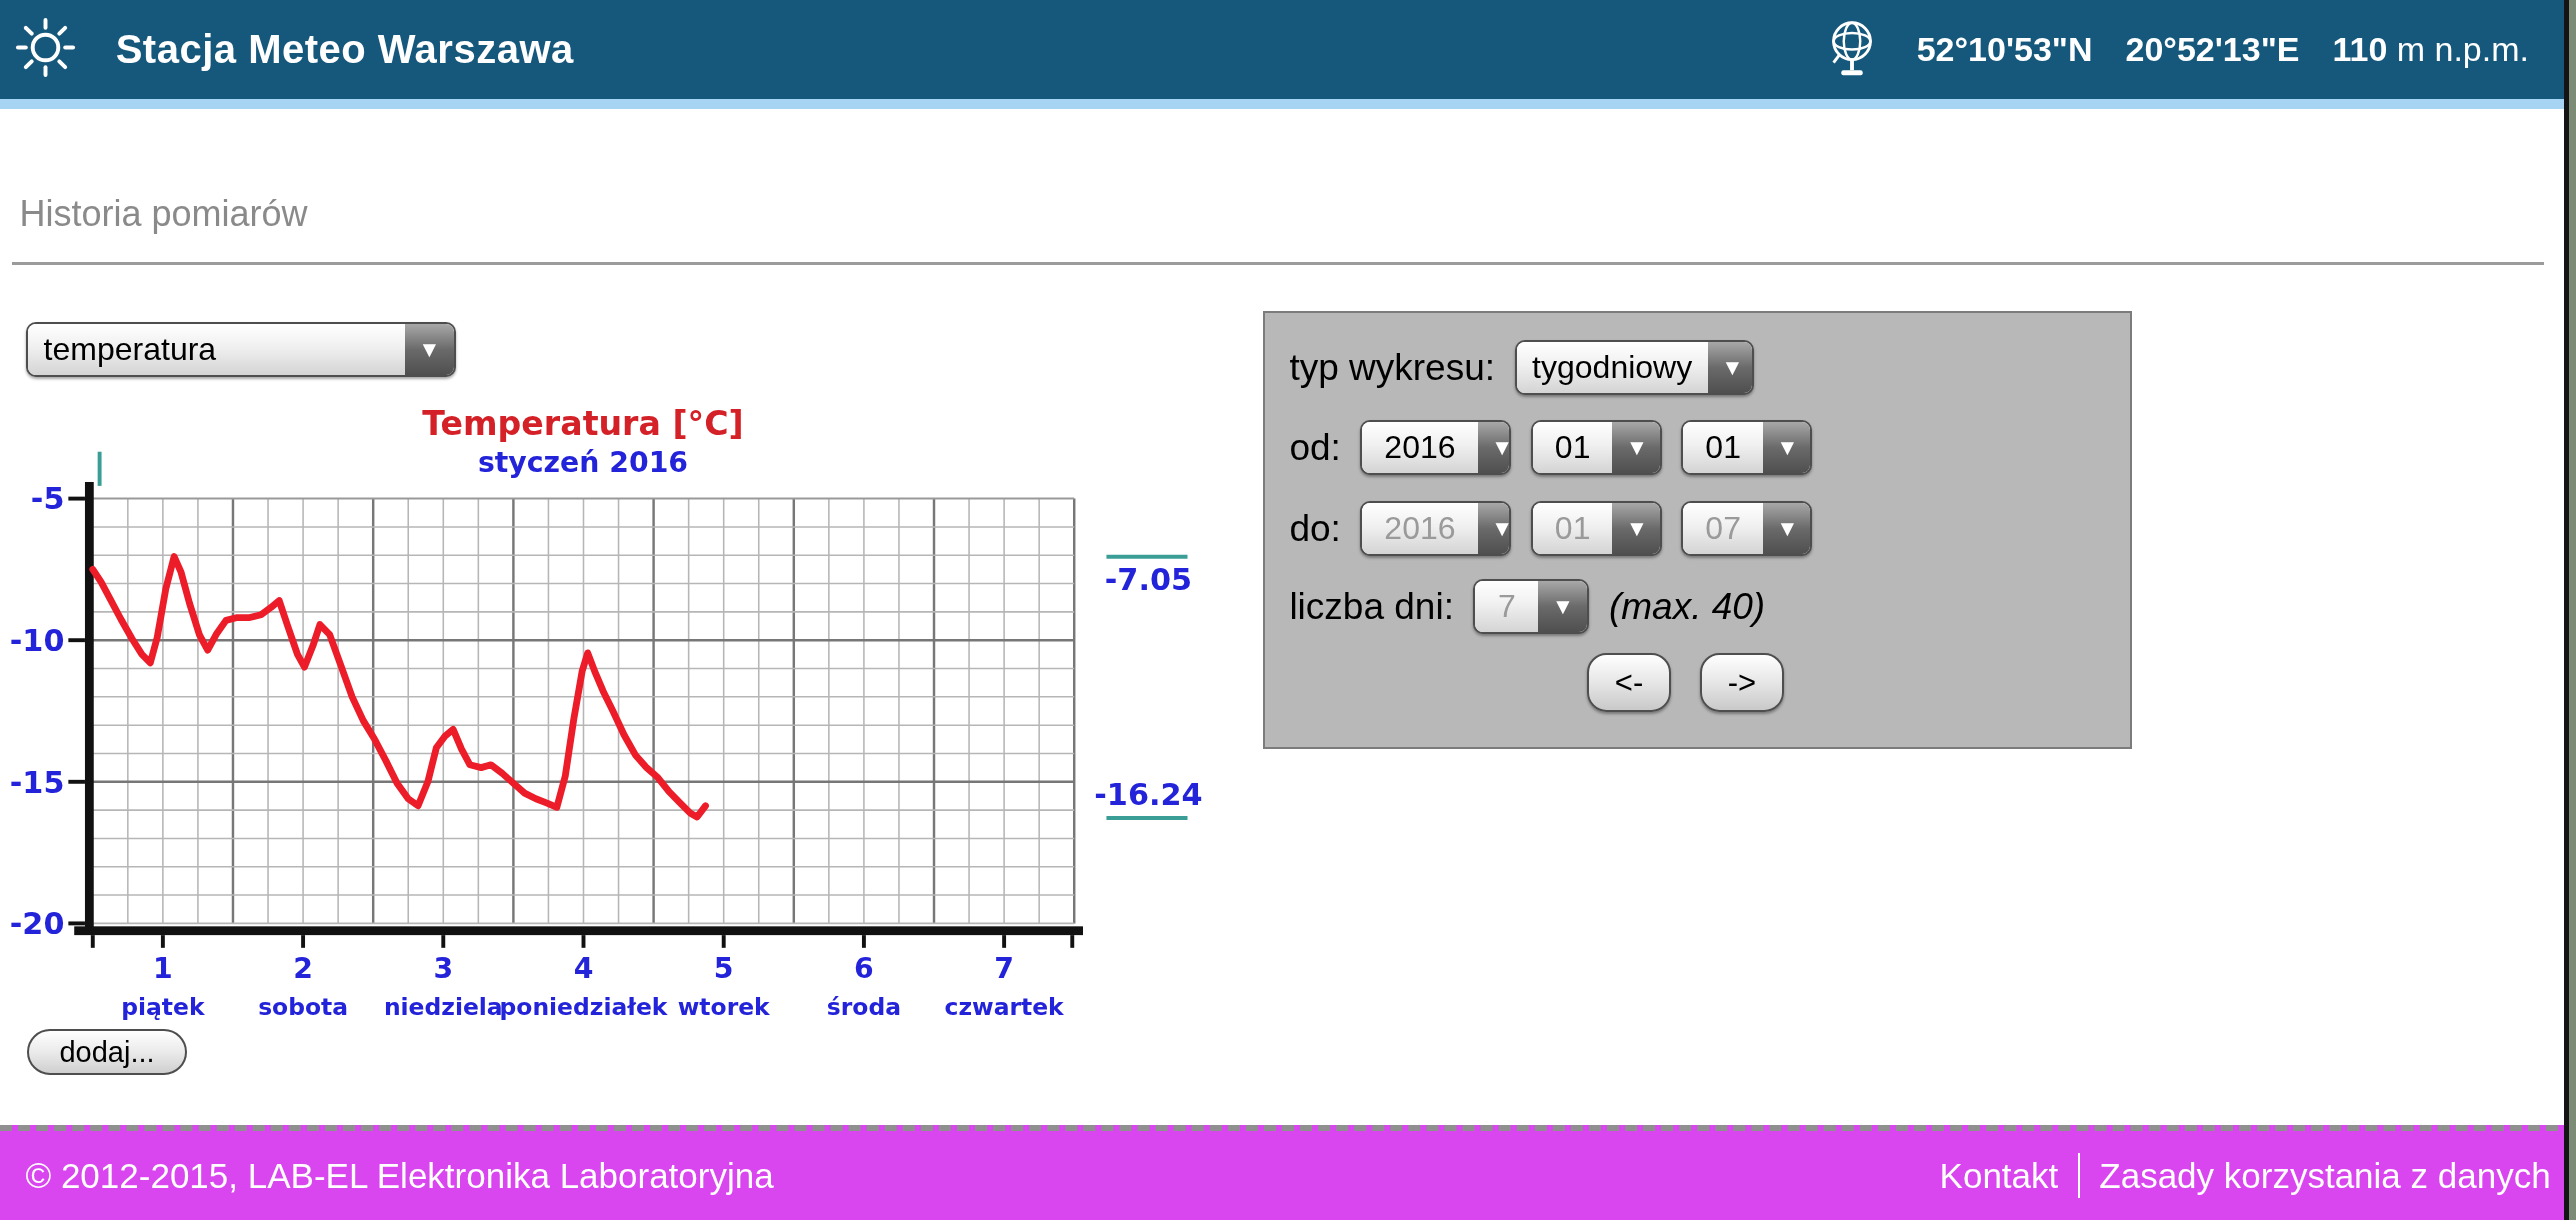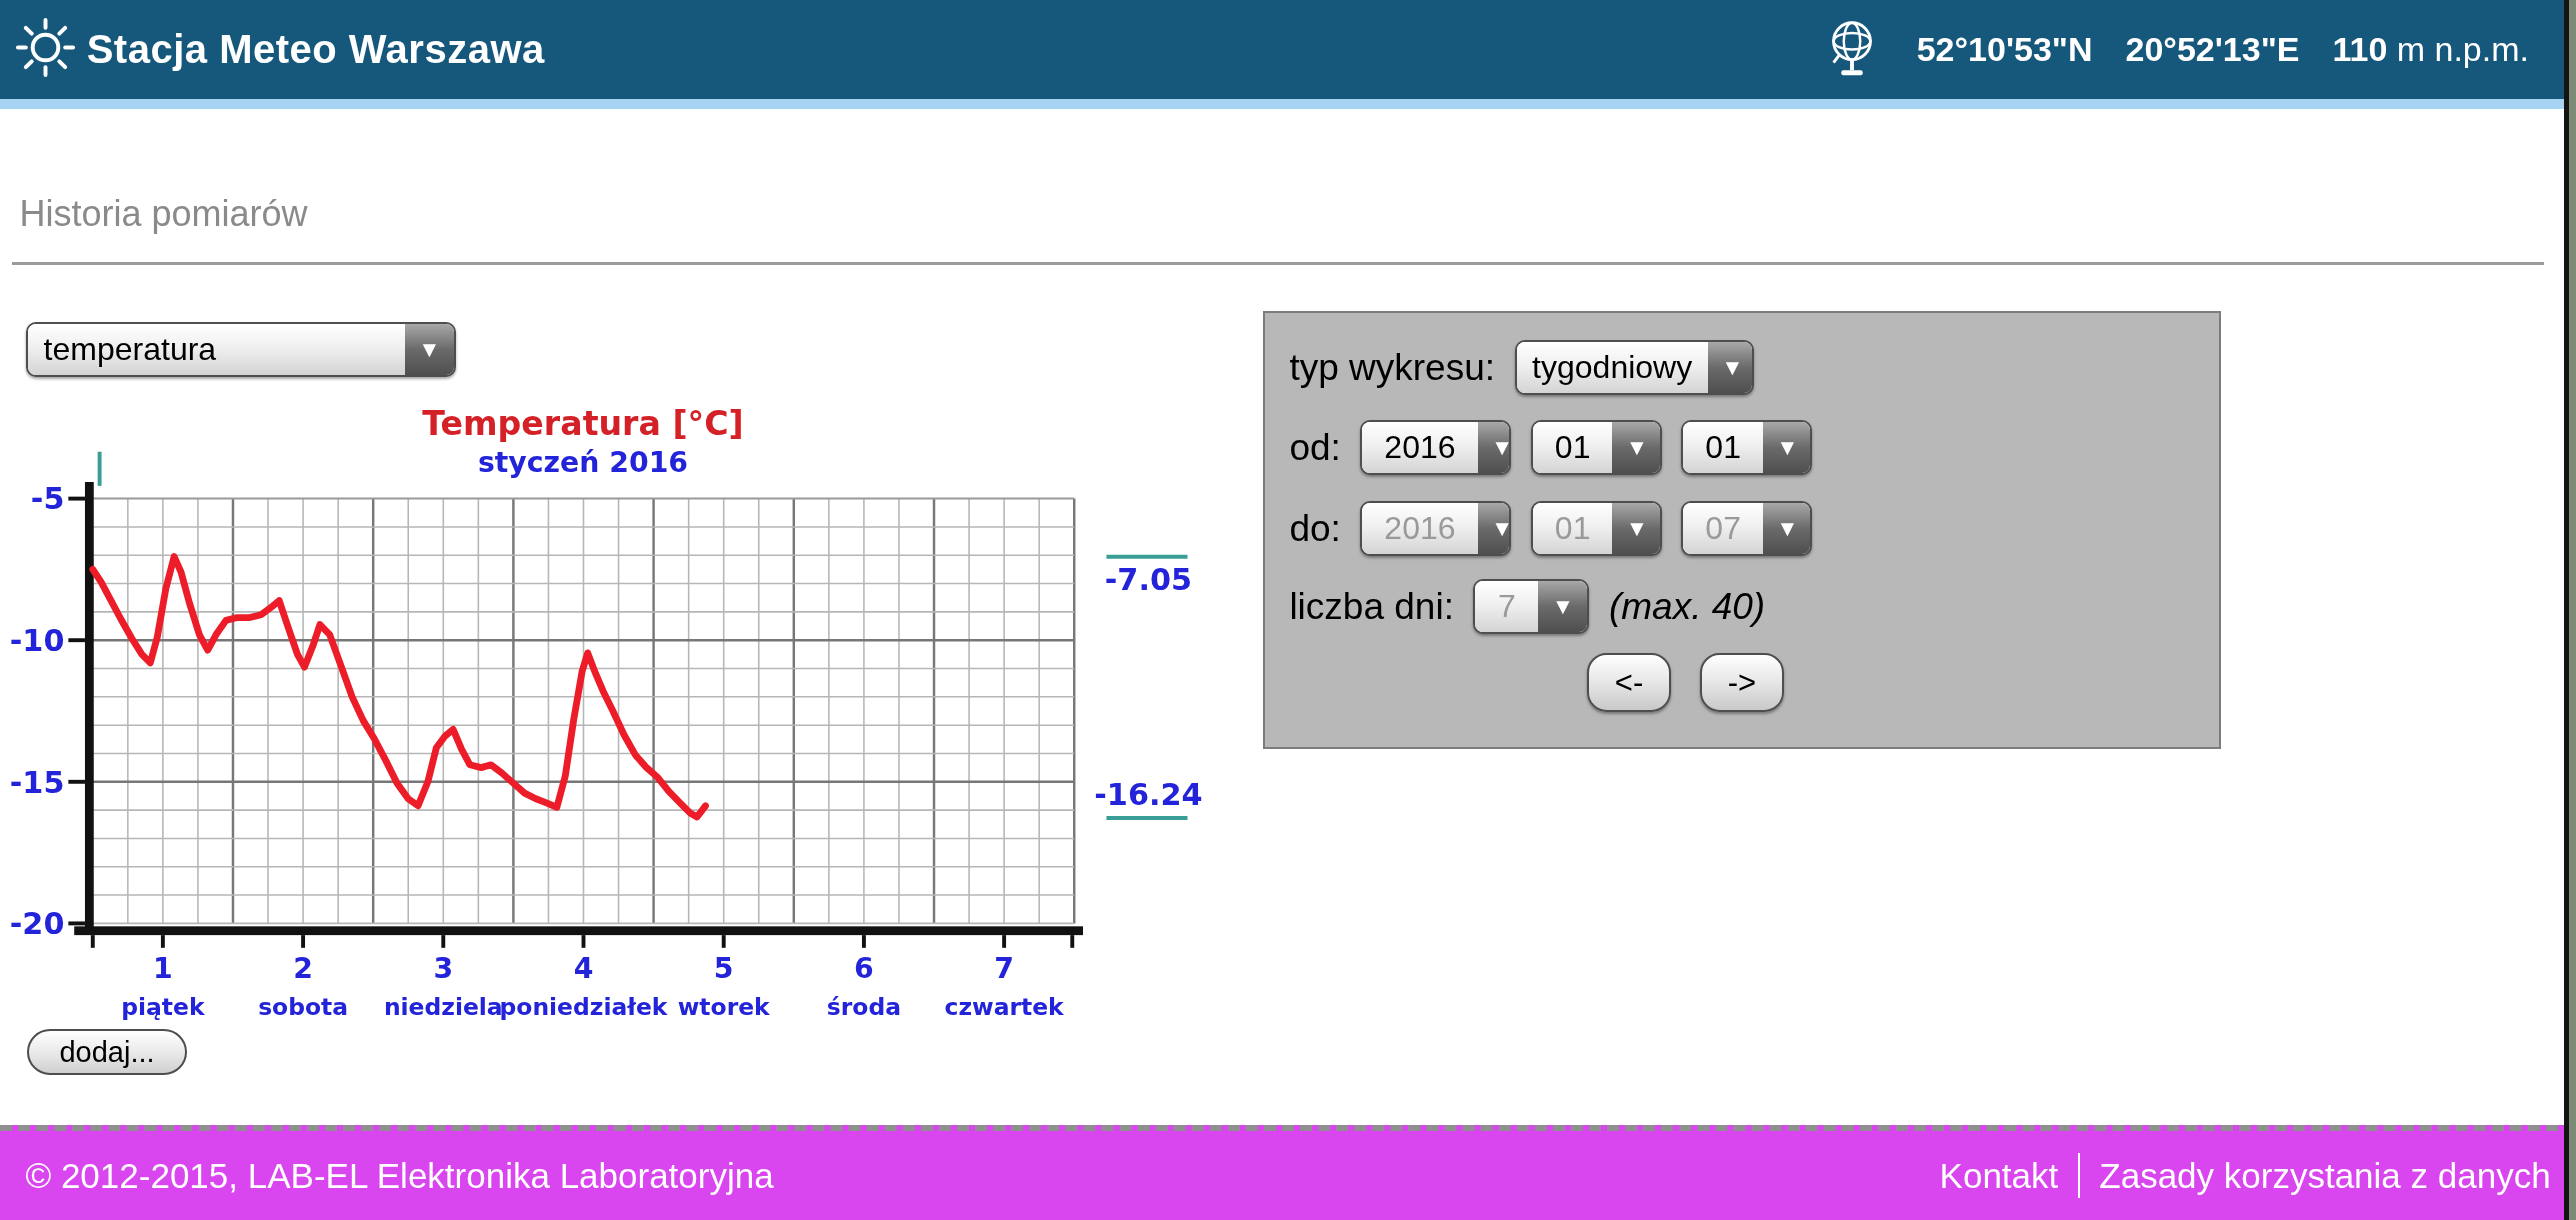--- a/index.html
+++ b/index.html
@@ -3,21 +3,21 @@
 <meta charset="utf-8">
 <style>
   html,body{margin:0;padding:0;background:#ffffff;}
   .page{position:relative;width:2576px;height:1220px;background:#ffffff;overflow:hidden;
         font-family:"Liberation Sans",sans-serif;}
 
   
   .header{position:absolute;top:0;left:0;width:100%;height:99px;background:#16587c;
           display:flex;align-items:center;justify-content:space-between;
           padding:0 47px 0 13.7px;box-sizing:border-box;}
-  .header-left{display:flex;align-items:center;gap:10px;}
+  .header-left{display:flex;align-items:center;gap:39px;}
   .header-title{color:#ffffff;font-size:40px;font-weight:bold;letter-spacing:0.5px;}
   .header-right{display:flex;align-items:center;gap:33px;color:#ffffff;}
   .coord{font-size:34px;font-weight:bold;white-space:nowrap;}
   .alt-unit{font-weight:normal;}
   .accent-bar{position:absolute;top:99px;left:0;width:100%;height:9.8px;background:#a6d4f2;}
 
   
   .heading{position:absolute;left:19.5px;top:193px;font-size:36px;color:#8a8a8a;}
   .heading-rule{position:absolute;left:11.7px;top:262px;width:2532px;height:0;
                 border-top:3.9px solid #9b9b9b;}
@@ -40,21 +40,21 @@
 
   
   .chart-wrap{position:absolute;left:0;top:391px;}
   #chart-svg text{font-family:"DejaVu Sans",sans-serif;}
   .c-title{fill:#d42027;font-size:34px;font-weight:bold;}
   .c-sub{fill:#2323d9;font-size:29px;font-weight:bold;}
   .ann-line{stroke:#3a9e97;stroke-width:4;}
   .ann-text{fill:#2323d9;font-size:31px;font-weight:bold;}
 
   
-  .panel{position:absolute;left:1263px;top:311px;width:958px;height:438px;background:#b8b8b8;
+  .panel{position:absolute;left:1263px;top:311px;width:869px;height:438px;background:#b8b8b8;
          border:2.9px solid #7c7c7c;box-sizing:border-box;}
   .prow{position:absolute;left:24.4px;display:flex;align-items:center;gap:19.5px;}
   .plabel{font-size:37px;color:#000;white-space:nowrap;}
   .pnote{font-size:37px;color:#000;font-style:italic;white-space:nowrap;}
   .nav-row{position:absolute;left:322px;top:340px;display:flex;gap:29px;}
   .nav-btn{width:84px;height:59px;border-radius:19.5px;border:2.9px solid #4e4e4e;
            background:linear-gradient(#ffffff,#e6e6e6 50%,#c9c9c9);font-size:31px;color:#000;
            display:flex;align-items:center;justify-content:center;box-sizing:border-box;
            box-shadow:0 2px 2.9px rgba(0,0,0,.35);cursor:pointer;font-family:"Liberation Sans",sans-serif;}
 

